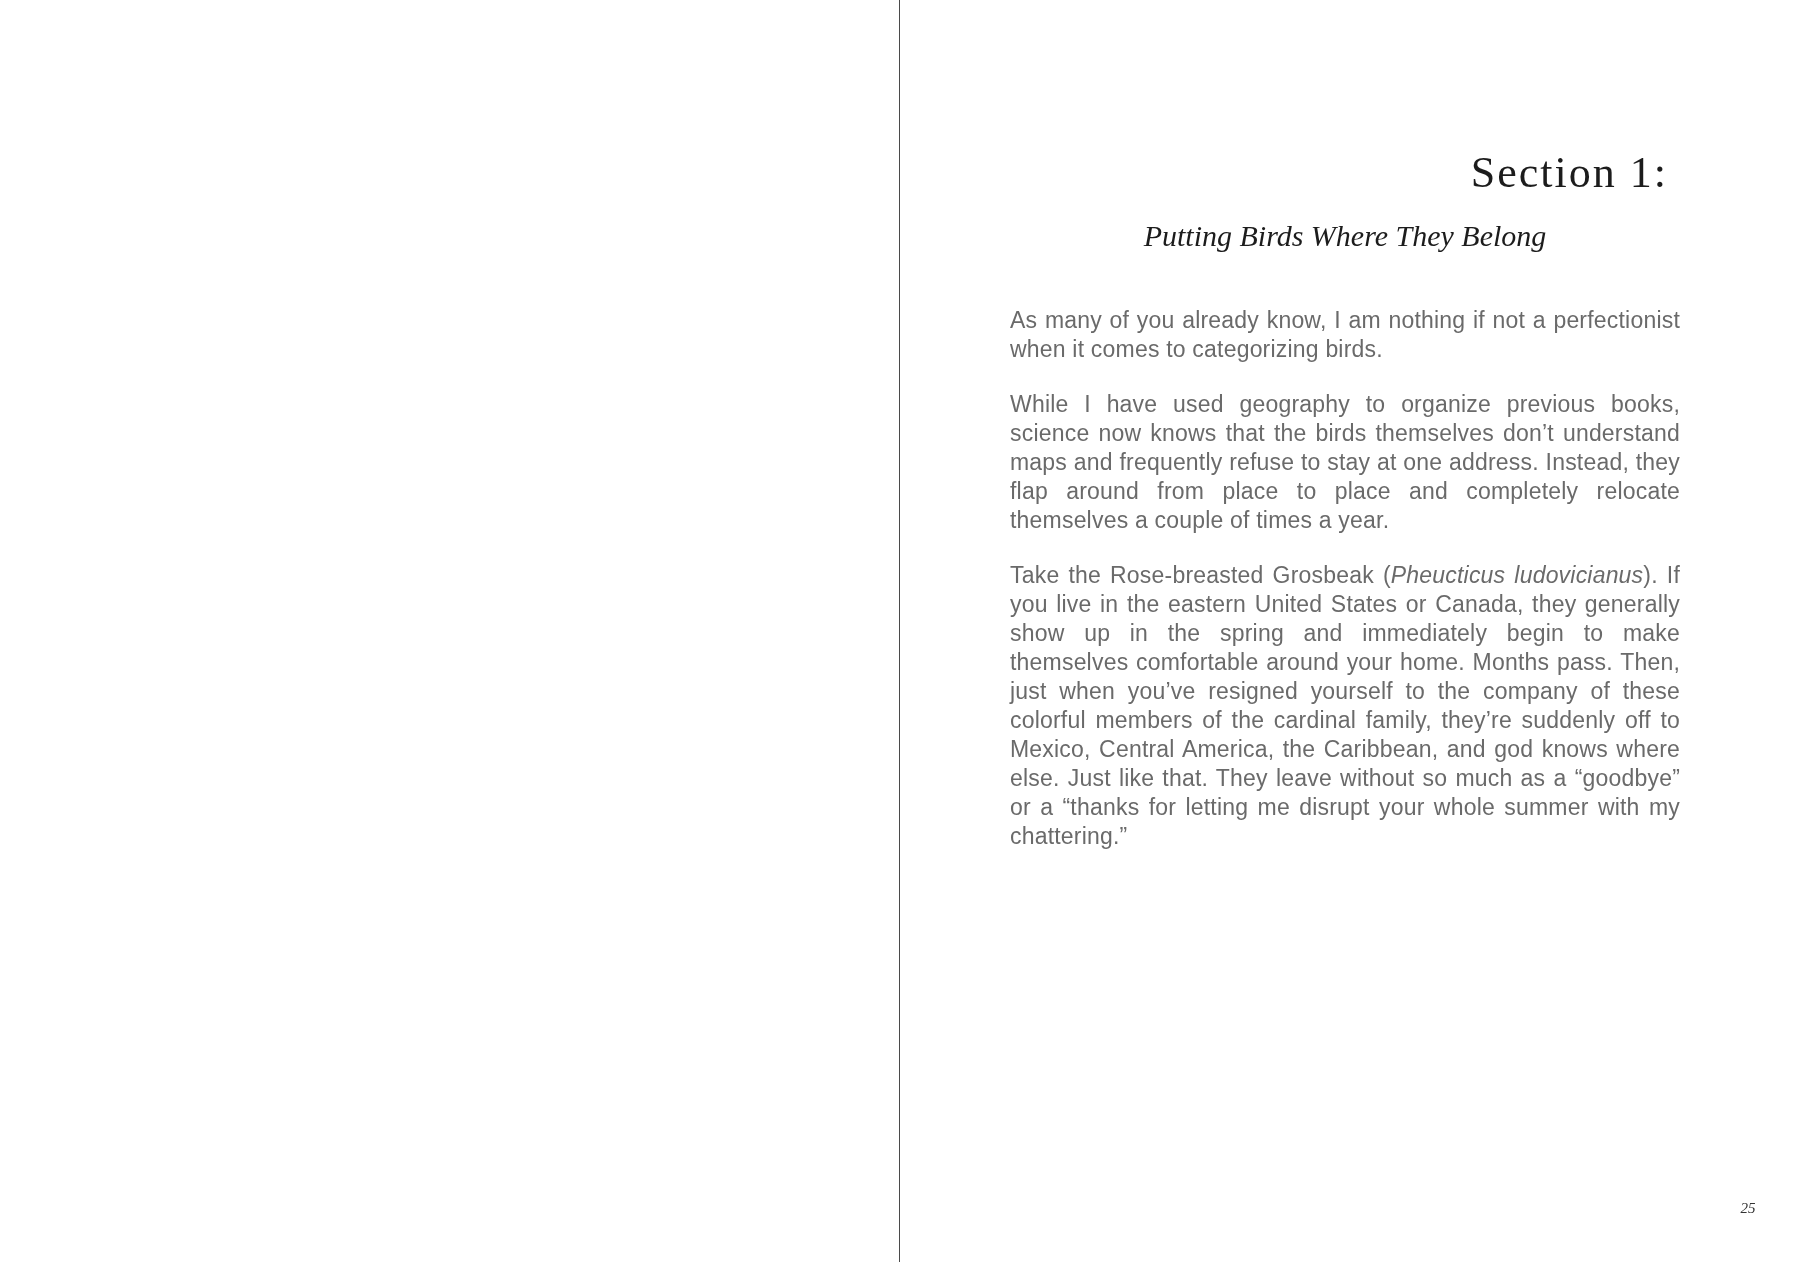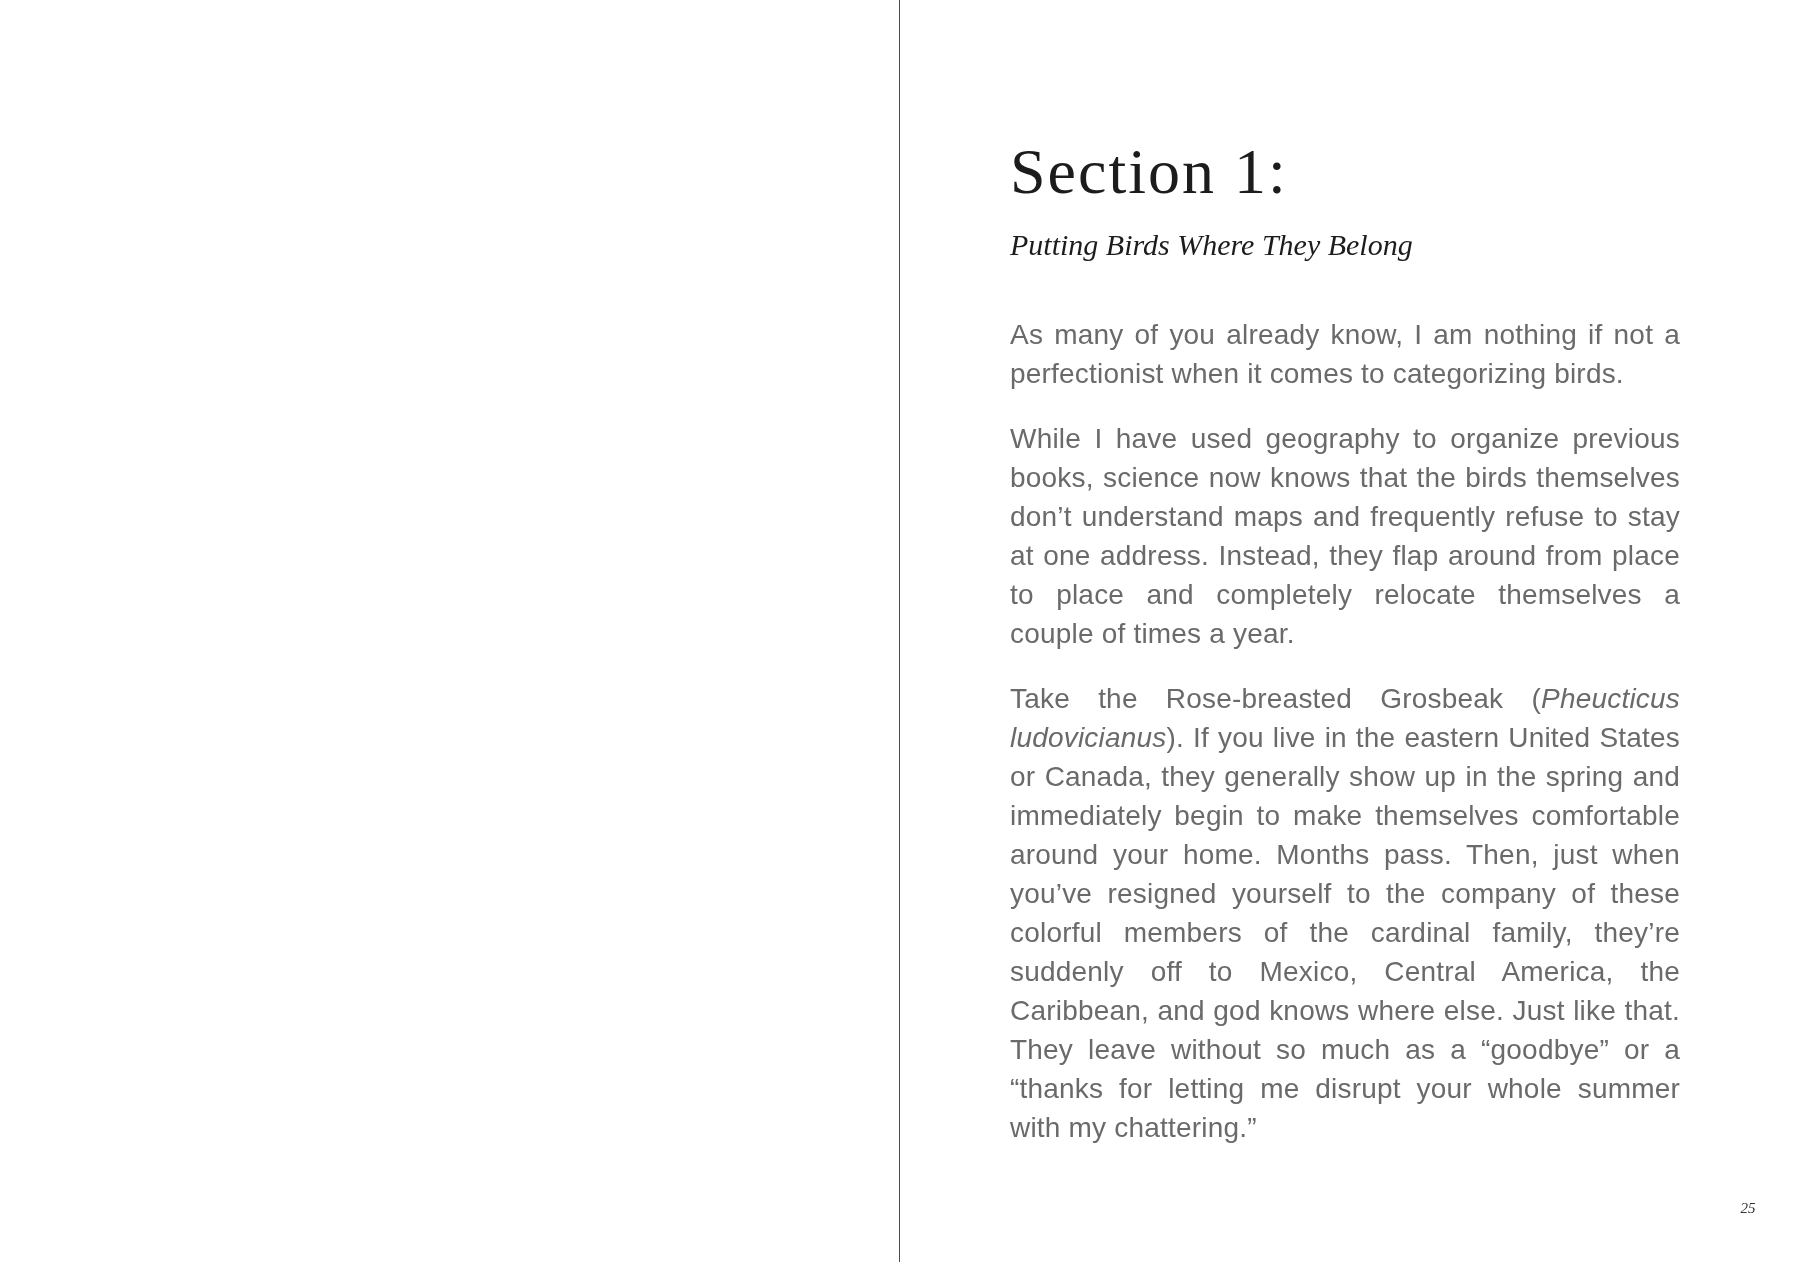--- a/index.html
+++ b/index.html
@@ -32,48 +32,48 @@
     left: 900px; top: 0;
     width: 900px; height: 1262px;
     background: #ffffff;
   }
   .content {
     position: absolute;
     left: 1010px; top: 138px;
     width: 670px;
   }
   .title {
-    margin: 0;
+    margin: 12px;
     font-family: "Liberation Serif", "DejaVu Serif", serif;
     font-weight: 400;
-    font-size: 64px;
+    font-size: 44px;
     line-height: 1.05;
-    text-align: left;
+    text-align: right;
     color: #1c1c1c;
     letter-spacing: 2px;
   }
   .subtitle {
     margin: 22px 0 0 0;
     font-family: "Liberation Serif", "DejaVu Serif", serif;
     font-weight: 400;
     font-style: italic;
     font-size: 30px;
     line-height: 1.2;
-    text-align: left;
+    text-align: center;
     color: #1c1c1c;
   }
   .body-text {
     margin-top: 52px;
   }
   .para {
     margin: 0 0 26px 0;
     font-family: "Liberation Sans", "DejaVu Sans", sans-serif;
     font-weight: 300;
-    font-size: 28px;
-    line-height: 39px;
+    font-size: 23px;
+    line-height: 29px;
     letter-spacing: 0.2px;
     text-align: justify;
     color: #6a6a6a;
   }
   .para em {
   }
   .page-number {
     position: absolute;
     left: 1728px;
     top: 1200px;

